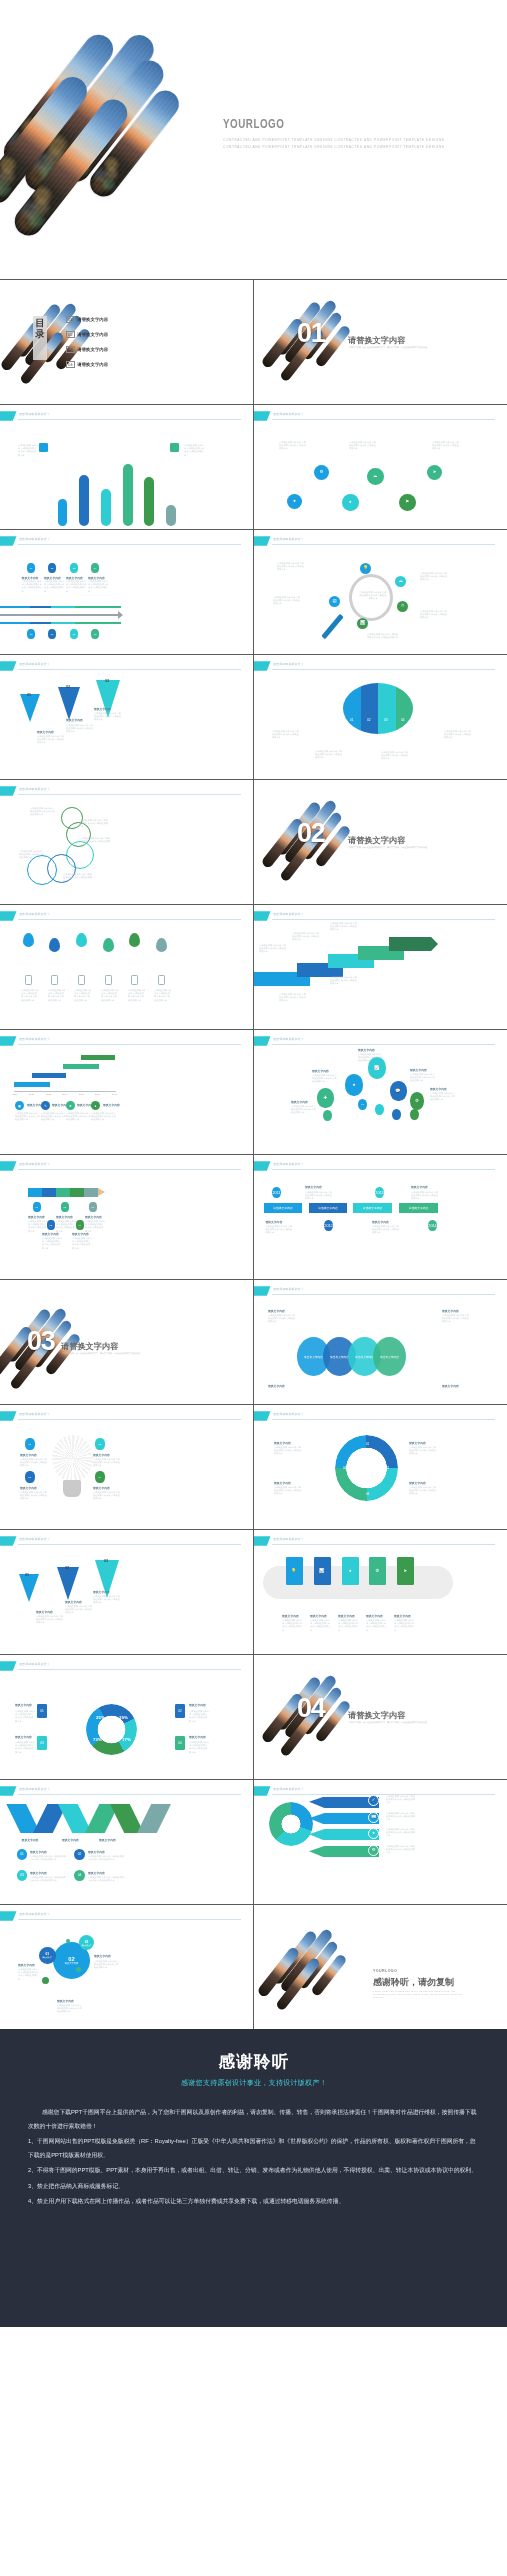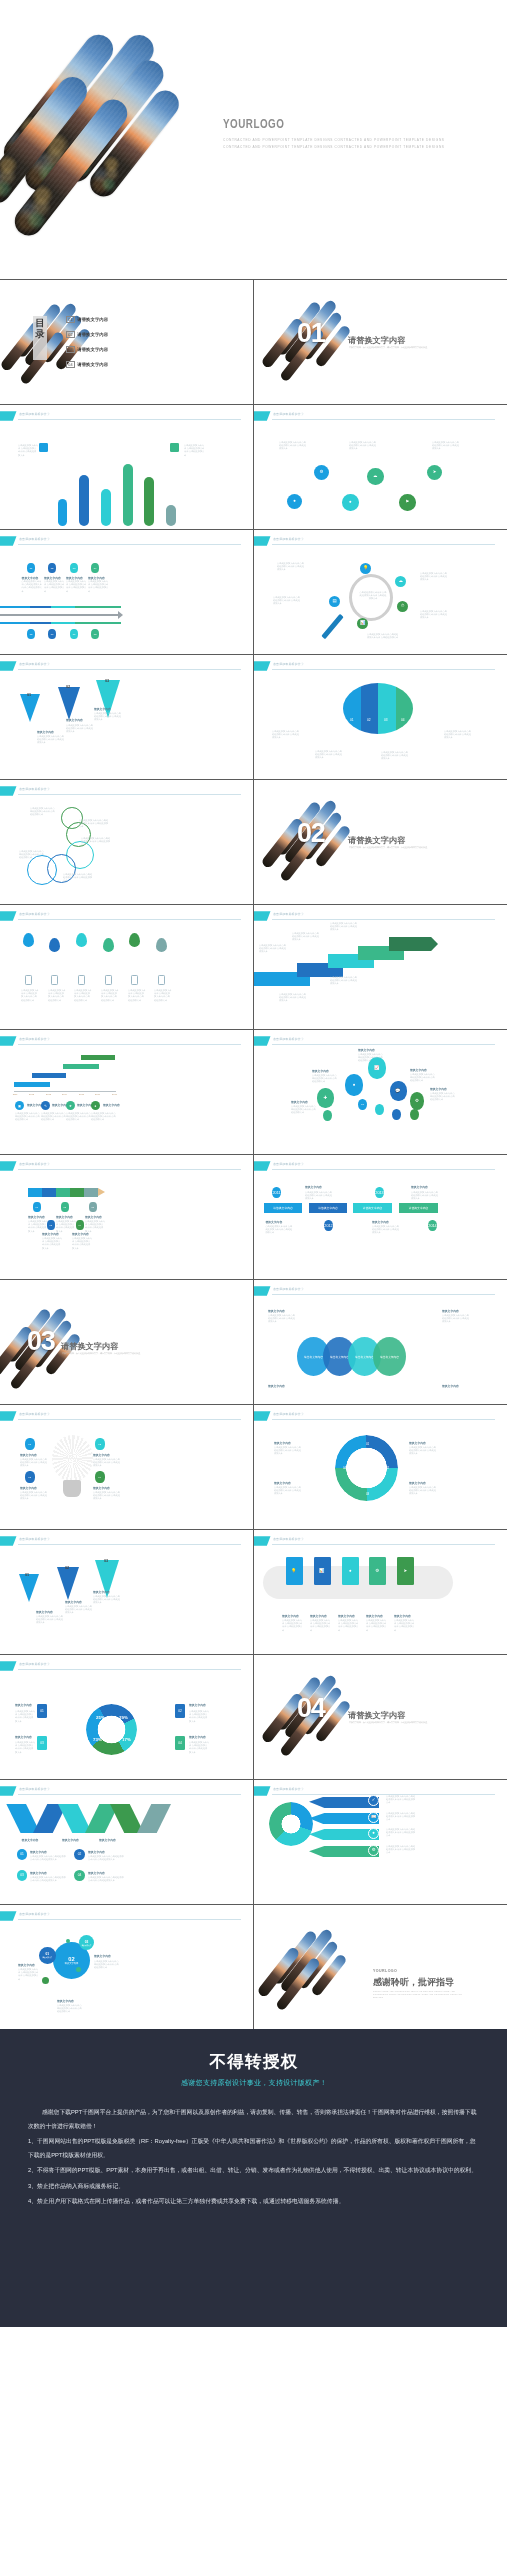--- a/index.html
+++ b/index.html
@@ -882,29 +882,29 @@
     <div class="thumb">
       <div class="mini-art" style="left:15px;top:18px;width:95px;height:95px;">
         <div class="mini-stripe" style="left:20px;top:2.5px;width:10.8px;height:63px;transform:rotate(38deg);"></div>
         <div class="mini-stripe" style="left:32px;top:0px;width:10.8px;height:75px;transform:rotate(38deg);"></div>
         <div class="mini-stripe" style="left:3.8px;top:20px;width:10.8px;height:58px;transform:rotate(38deg);"></div>
         <div class="mini-stripe" style="left:44px;top:14px;width:10px;height:56px;transform:rotate(38deg);"></div>
         <div class="mini-stripe" style="left:24px;top:30px;width:10px;height:62px;transform:rotate(38deg);"></div>
         <div class="mini-stripe" style="left:55px;top:28px;width:9.5px;height:48px;transform:rotate(38deg);"></div>
       </div>
       <div style="position:absolute;left:119px;top:63px;font-size:4.4px;letter-spacing:0.5px;color:#8d8d8d;font-weight:700;transform:scaleX(.82);transform-origin:left center;">YOURLOGO</div>
-      <div style="position:absolute;left:119px;top:71px;font-size:9px;font-weight:700;color:#5e5e5e;white-space:nowrap;">感谢聆听，批评指导</div>
+      <div style="position:absolute;left:119px;top:71px;font-size:9px;font-weight:700;color:#5e5e5e;white-space:nowrap;">感谢聆听，请勿复制</div>
       <div style="position:absolute;left:119px;top:85px;width:95px;font-size:1.8px;line-height:3.2px;color:#c4c4c4;letter-spacing:0.3px;">CONTRACTED AND POWERPOINT TEMPLATE DESIGNS CONTRACTED AND POWERPOINT TEMPLATE DESIGNS CONTRACTED AND POWERPOINT TEMPLATE DESIGNS</div>
     </div>
   </div>
 
 </div>
 
 <div class="copy">
-  <div class="copy-h1">不得转授权</div>
+  <div class="copy-h1">感谢聆听</div>
   <div class="copy-h2">感谢您支持原创设计事业，支持设计版权产！</div>
   <div class="copy-body">
     <p class="indent">感谢您下载PPT千图网平台上提供的产品，为了您和千图网以及原创作者的利益，请勿复制、传播、转售，否则将承担法律责任！千图网将对作品进行维权，按照传播下载次数的十倍进行索取赔偿！</p>
     <p>1、千图网网站出售的PPT模版是免版税类（RF：Royalty-free）正版受《中华人民共和国著作法》和《世界版权公约》的保护，作品的所有权、版权和著作权归千图网所有，您下载的是PPT模版素材使用权。</p>
     <p>2、不得将千图网的PPT模版、PPT素材，本身用于再出售，或者出租、出借、转让、分销、发布或者作为礼物供他人使用，不得转授权、出卖、转让本协议或本协议中的权利。</p>
     <p>3、禁止把作品纳入商标或服务标记。</p>
     <p>4、禁止用户用下载格式在网上传播作品，或者作品可以让第三方单独付费或共享免费下载，或通过转移电话服务系统传播。</p>
   </div>
 </div>
 

